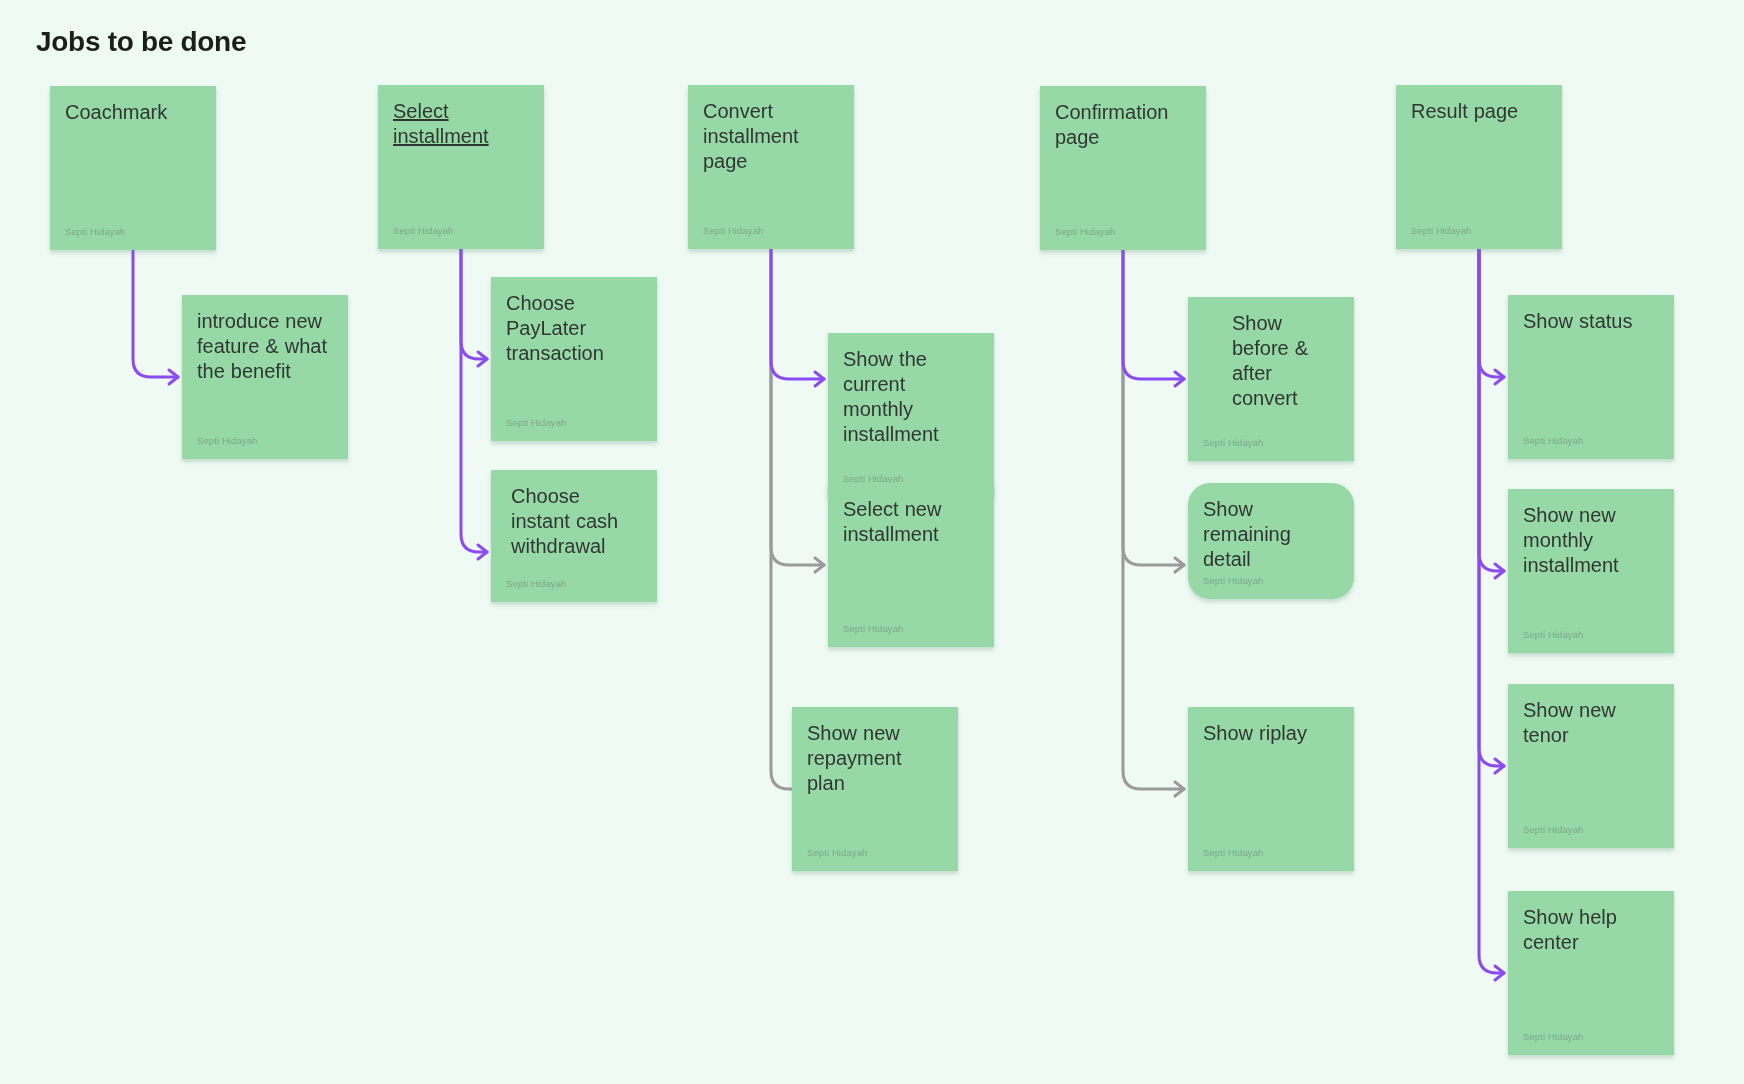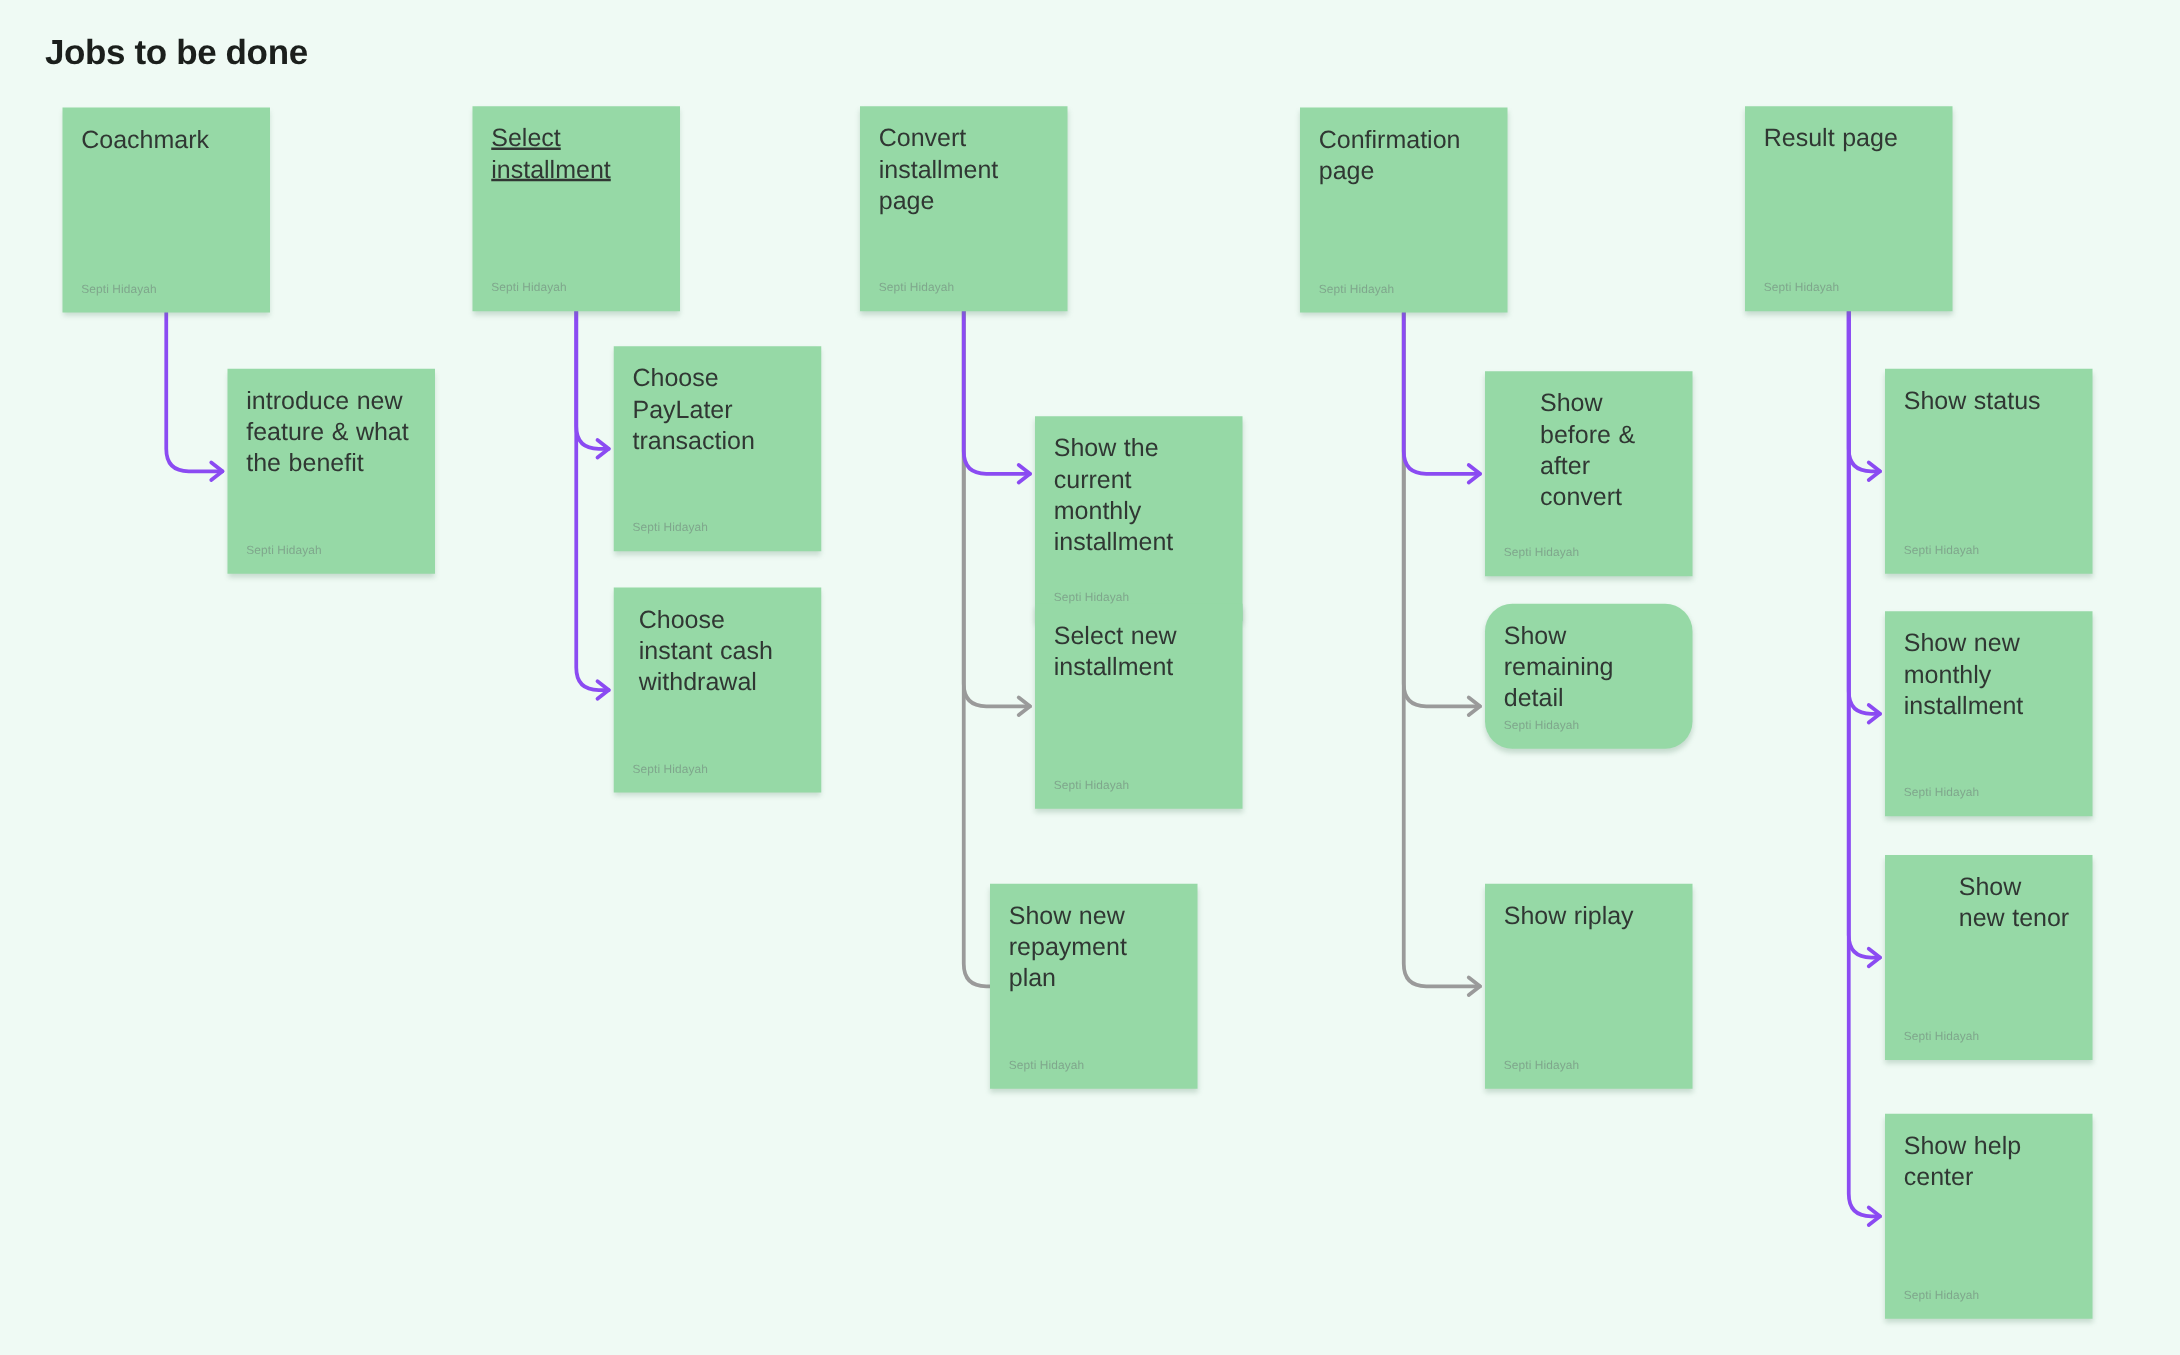--- a/index.html
+++ b/index.html
@@ -129,21 +129,21 @@
         <div class="sticky-author" style="color: rgb(127, 166, 140);">Septi Hidayah</div>
       </div>
       <div class="sticky" style="left: 378px; top: 85px; width: 166px; height: 164px; background: rgb(150, 217, 166);">
         <div class="sticky-label" style="color: rgb(48, 55, 51); text-decoration: underline;">Select installment</div>
         <div class="sticky-author" style="color: rgb(127, 166, 140);">Septi Hidayah</div>
       </div>
       <div class="sticky" style="left: 491px; top: 277px; width: 166px; height: 164px; background: rgb(150, 217, 166);">
         <div class="sticky-label" style="color: rgb(48, 55, 51);">Choose PayLater transaction</div>
         <div class="sticky-author" style="color: rgb(127, 166, 140);">Septi Hidayah</div>
       </div>
-      <div class="sticky" style="left: 491px; top: 470px; width: 166px; height: 164px; background: rgb(150, 217, 166); padding-left: 20px;">
+      <div class="sticky" style="left: 491px; top: 470px; width: 166px; height: 132px; background: rgb(150, 217, 166); padding-left: 20px;">
         <div class="sticky-label" style="color: rgb(48, 55, 51);">Choose instant cash withdrawal</div>
         <div class="sticky-author" style="color: rgb(127, 166, 140);">Septi Hidayah</div>
       </div>
       <div class="sticky" style="left: 688px; top: 85px; width: 166px; height: 164px; background: rgb(150, 217, 166);">
         <div class="sticky-label" style="color: rgb(48, 55, 51);">Convert installment page</div>
         <div class="sticky-author" style="color: rgb(127, 166, 140);">Septi Hidayah</div>
       </div>
       <div class="sticky" style="left: 828px; top: 297px; width: 166px; height: 164px; background: rgb(150, 217, 166); margin-top: 36px;">
         <div class="sticky-label" style="color: rgb(48, 55, 51);">Show the current monthly installment</div>
         <div class="sticky-author" style="color: rgb(127, 166, 140);">Septi Hidayah</div>
@@ -178,21 +178,21 @@
       </div>
       <div class="sticky" style="left: 1508px; top: 295px; width: 166px; height: 164px; background: rgb(150, 217, 166);">
         <div class="sticky-label" style="color: rgb(48, 55, 51);">Show status</div>
         <div class="sticky-author" style="color: rgb(127, 166, 140);">Septi Hidayah</div>
       </div>
       <div class="sticky" style="left: 1508px; top: 489px; width: 166px; height: 164px; background: rgb(150, 217, 166);">
         <div class="sticky-label" style="color: rgb(48, 55, 51);">Show new monthly installment</div>
         <div class="sticky-author" style="color: rgb(127, 166, 140);">Septi Hidayah</div>
       </div>
       <div class="sticky" style="left: 1508px; top: 684px; width: 166px; height: 164px; background: rgb(150, 217, 166);">
-        <div class="sticky-label" style="color: rgb(48, 55, 51); margin-left: 44px;">Show new tenor</div>
+        <div class="sticky-label" style="color: rgb(48, 55, 51);">Show new tenor</div>
         <div class="sticky-author" style="color: rgb(127, 166, 140);">Septi Hidayah</div>
       </div>
       <div class="sticky" style="left: 1508px; top: 891px; width: 166px; height: 164px; background: rgb(150, 217, 166);">
         <div class="sticky-label" style="color: rgb(48, 55, 51);">Show help center</div>
         <div class="sticky-author" style="color: rgb(127, 166, 140);">Septi Hidayah</div>
       </div>
     </div>
 </div>
 
 </body></html>

